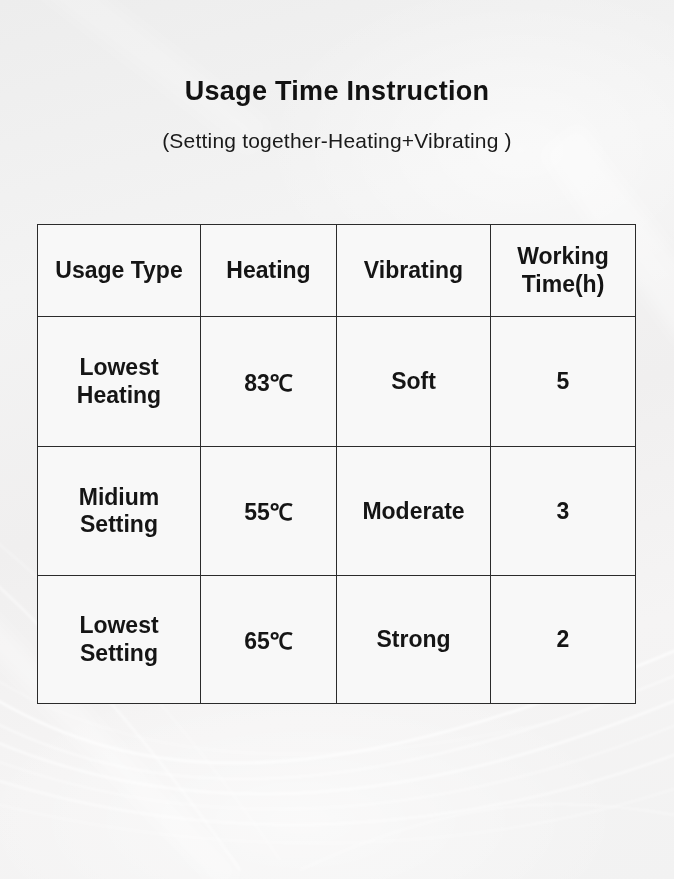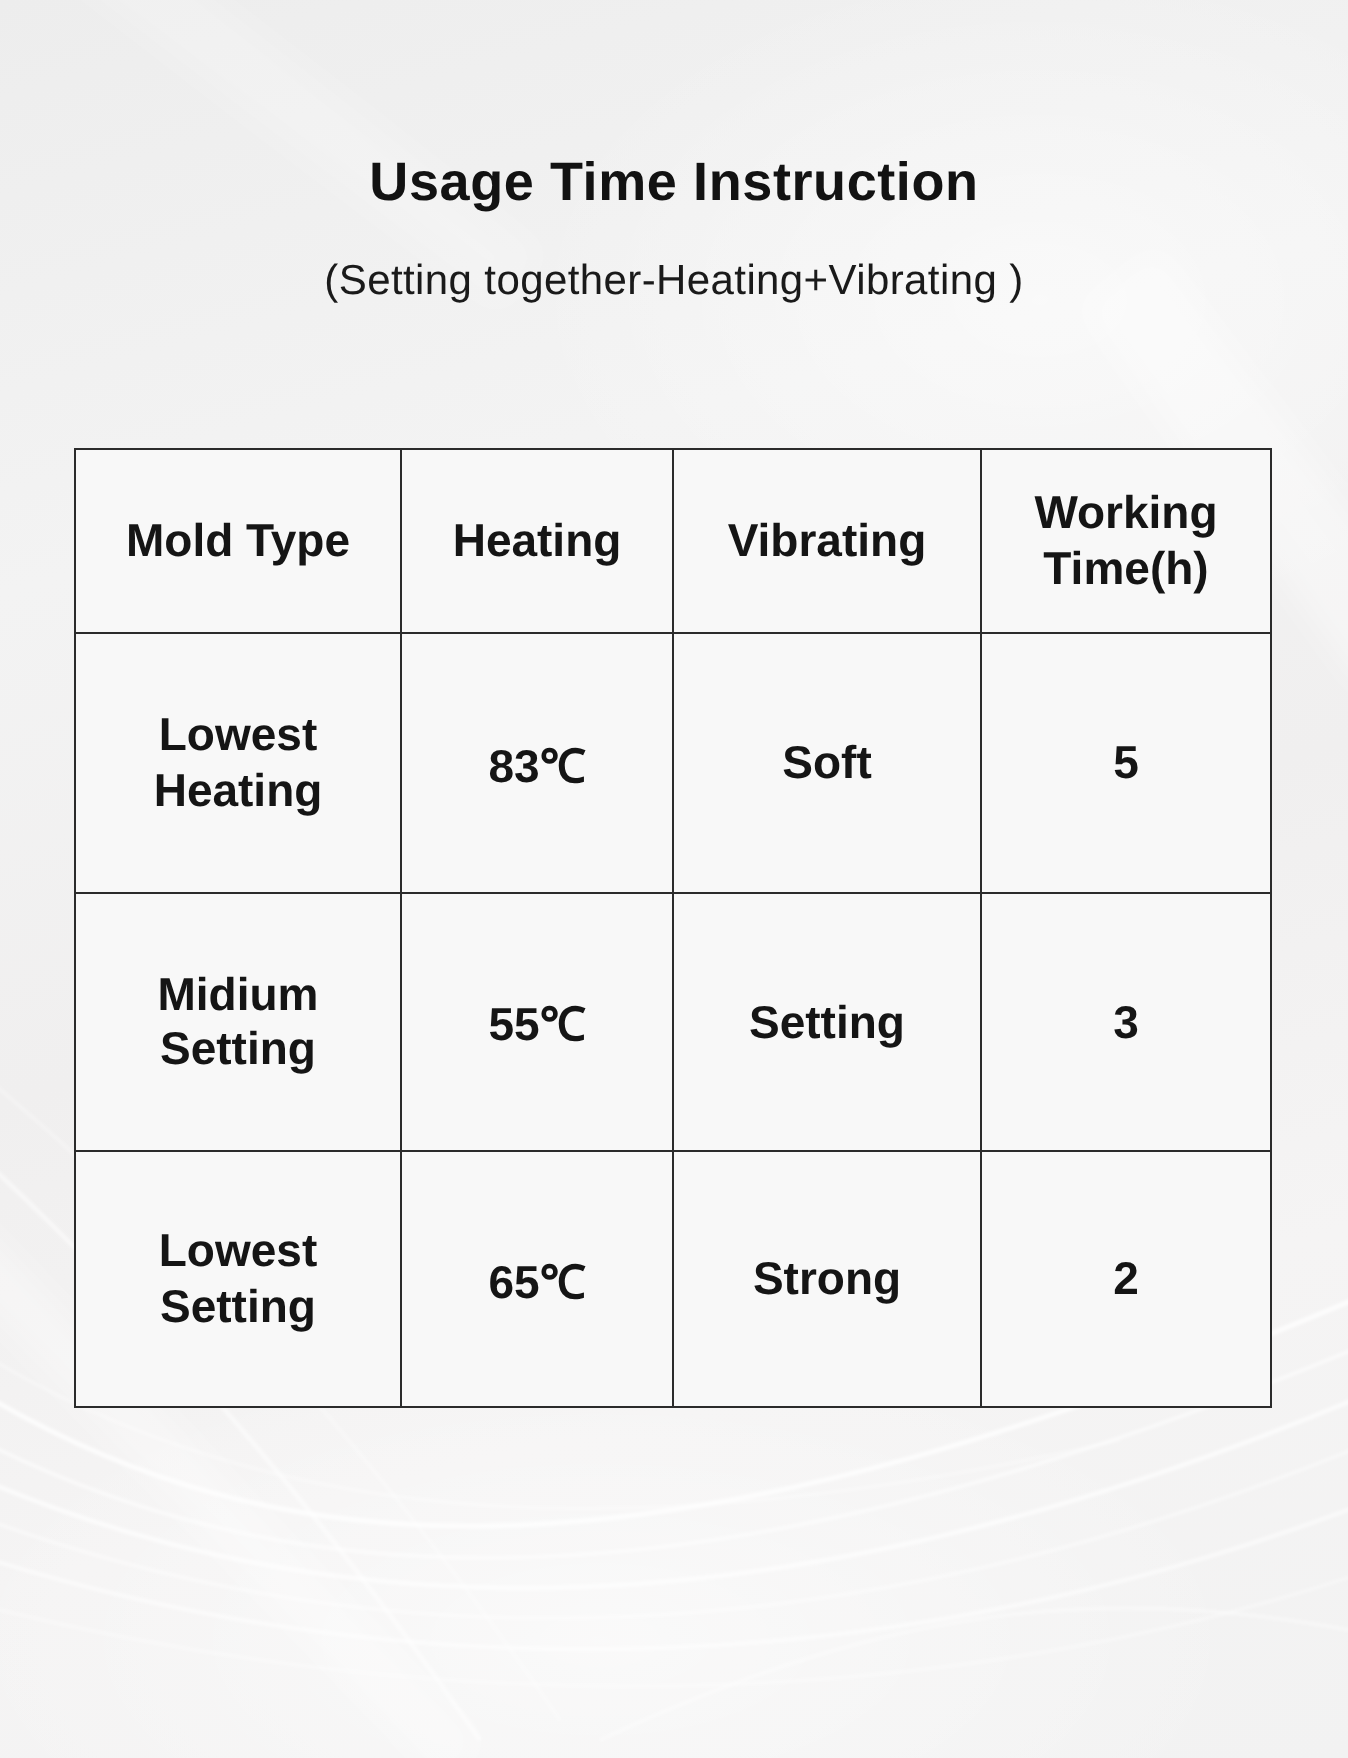--- a/index.html
+++ b/index.html
@@ -136,21 +136,21 @@
   <table class="spec-table">
     <colgroup>
       <col class="col-mold">
       <col class="col-heating">
       <col class="col-vibrate">
       <col class="col-time">
     </colgroup>
     <tbody>
       <tr class="head-row">
         <td>
-          <span>Mold Type</span>
+          <span>Usage Type</span>
         </td>
         <td>
           <span>Heating</span>
         </td>
         <td>
           <span>Vibrating</span>
         </td>
         <td>
           <span class="wrap-narrow">Working Time(h)</span>
         </td>
@@ -172,21 +172,21 @@
       </tr>
 
       <tr class="body-row-1">
         <td>
           <span class="wrap-narrow">Midium Setting</span>
         </td>
         <td class="temp-cell">
           <span>55℃</span>
         </td>
         <td>
-          <span>Setting</span>
+          <span>Moderate</span>
         </td>
         <td>
           <span>3</span>
         </td>
       </tr>
 
       <tr class="body-row-2">
         <td>
           <span class="wrap-narrow">Lowest Setting</span>
         </td>

